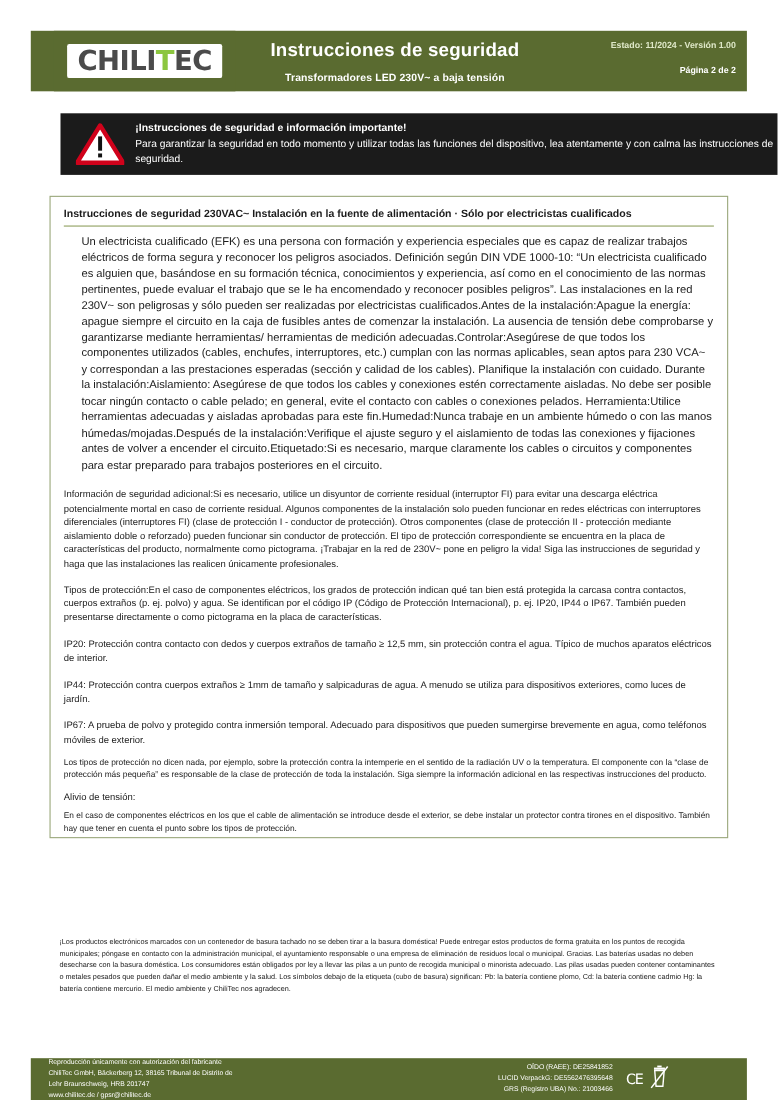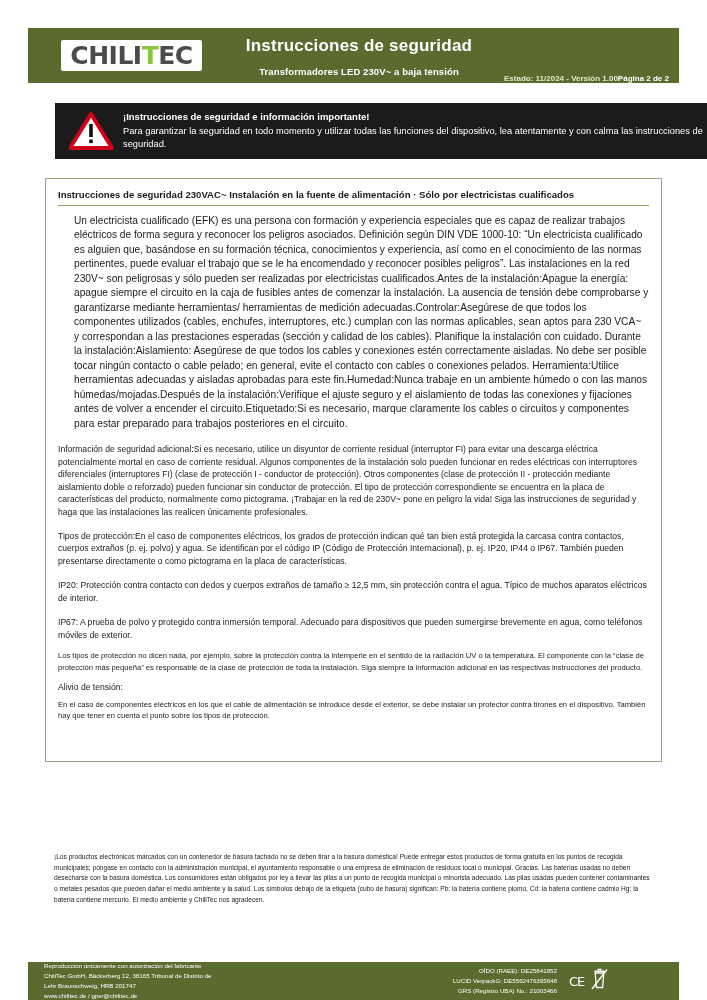--- a/index.html
+++ b/index.html
@@ -65,20 +65,21 @@
   }
   .header-sub {
     font-size: 9.5px;
     font-weight: bold;
     margin-top: 9px;
     letter-spacing: 0.1px;
   }
   .header-right {
     width: 175px;
     display: flex;
+    flex-direction: column;
     align-items: flex-end;
     justify-content: flex-start;
     padding: 9px 10px 0 0;
     color: #dfe8c8;
     font-size: 8px;
     font-weight: bold;
   }
   .header-right .line2 {
     margin-top: 13px;
     color: #ffffff;
@@ -237,20 +238,21 @@
       <div class="warn-body">Para garantizar la seguridad en todo momento y utilizar todas las funciones del dispositivo, lea atentamente y con calma las instrucciones de seguridad.</div>
     </div>
   </div>
 
   <div class="content">
     <div class="sec-title">Instrucciones de seguridad 230VAC~ Instalación en la fuente de alimentación · Sólo por electricistas cualificados</div>
     <p class="body">Un electricista cualificado (EFK) es una persona con formación y experiencia especiales que es capaz de realizar trabajos eléctricos de forma segura y reconocer los peligros asociados. Definición según DIN VDE 1000-10: “Un electricista cualificado es alguien que, basándose en su formación técnica, conocimientos y experiencia, así como en el conocimiento de las normas pertinentes, puede evaluar el trabajo que se le ha encomendado y reconocer posibles peligros”. Las instalaciones en la red 230V~ son peligrosas y sólo pueden ser realizadas por electricistas cualificados.Antes de la instalación:Apague la energía: apague siempre el circuito en la caja de fusibles antes de comenzar la instalación. La ausencia de tensión debe comprobarse y garantizarse mediante herramientas/ herramientas de medición adecuadas.Controlar:Asegúrese de que todos los componentes utilizados (cables, enchufes, interruptores, etc.) cumplan con las normas aplicables, sean aptos para 230 VCA~ y correspondan a las prestaciones esperadas (sección y calidad de los cables). Planifique la instalación con cuidado. Durante la instalación:Aislamiento: Asegúrese de que todos los cables y conexiones estén correctamente aisladas. No debe ser posible tocar ningún contacto o cable pelado; en general, evite el contacto con cables o conexiones pelados. Herramienta:Utilice herramientas adecuadas y aisladas aprobadas para este fin.Humedad:Nunca trabaje en un ambiente húmedo o con las manos húmedas/mojadas.Después de la instalación:Verifique el ajuste seguro y el aislamiento de todas las conexiones y fijaciones antes de volver a encender el circuito.Etiquetado:Si es necesario, marque claramente los cables o circuitos y componentes para estar preparado para trabajos posteriores en el circuito.</p>
     <p class="small">Información de seguridad adicional:Si es necesario, utilice un disyuntor de corriente residual (interruptor FI) para evitar una descarga eléctrica potencialmente mortal en caso de corriente residual. Algunos componentes de la instalación solo pueden funcionar en redes eléctricas con interruptores diferenciales (interruptores FI) (clase de protección I - conductor de protección). Otros componentes (clase de protección II - protección mediante aislamiento doble o reforzado) pueden funcionar sin conductor de protección. El tipo de protección correspondiente se encuentra en la placa de características del producto, normalmente como pictograma. ¡Trabajar en la red de 230V~ pone en peligro la vida! Siga las instrucciones de seguridad y haga que las instalaciones las realicen únicamente profesionales.</p>
     <p class="small">Tipos de protección:En el caso de componentes eléctricos, los grados de protección indican qué tan bien está protegida la carcasa contra contactos, cuerpos extraños (p. ej. polvo) y agua. Se identifican por el código IP (Código de Protección Internacional), p. ej. IP20, IP44 o IP67. También pueden presentarse directamente o como pictograma en la placa de características.</p>
     <p class="small">IP20: Protección contra contacto con dedos y cuerpos extraños de tamaño ≥ 12,5 mm, sin protección contra el agua. Típico de muchos aparatos eléctricos de interior.</p>
+    <p class="small">IP44: Protección contra cuerpos extraños ≥ 1mm de tamaño y salpicaduras de agua. A menudo se utiliza para dispositivos exteriores, como luces de jardín.</p>
     <p class="small">IP67: A prueba de polvo y protegido contra inmersión temporal. Adecuado para dispositivos que pueden sumergirse brevemente en agua, como teléfonos móviles de exterior.</p>
     <p class="xsmall">Los tipos de protección no dicen nada, por ejemplo, sobre la protección contra la intemperie en el sentido de la radiación UV o la temperatura. El componente con la “clase de protección más pequeña” es responsable de la clase de protección de toda la instalación. Siga siempre la información adicional en las respectivas instrucciones del producto.</p>
     <p class="relief-title">Alivio de tensión:</p>
     <p class="xsmall">En el caso de componentes eléctricos en los que el cable de alimentación se introduce desde el exterior, se debe instalar un protector contra tirones en el dispositivo. También hay que tener en cuenta el punto sobre los tipos de protección.</p>
   </div>
 
   <div class="disposal">¡Los productos electrónicos marcados con un contenedor de basura tachado no se deben tirar a la basura doméstica! Puede entregar estos productos de forma gratuita en los puntos de recogida municipales; póngase en contacto con la administración municipal, el ayuntamiento responsable o una empresa de eliminación de residuos local o municipal. Gracias. Las baterías usadas no deben desecharse con la basura doméstica. Los consumidores están obligados por ley a llevar las pilas a un punto de recogida municipal o minorista adecuado. Las pilas usadas pueden contener contaminantes o metales pesados   que pueden dañar el medio ambiente y la salud. Los símbolos debajo de la etiqueta (cubo de basura) significan: Pb: la batería contiene plomo, Cd: la batería contiene cadmio Hg: la batería contiene mercurio. El medio ambiente y ChiliTec nos agradecen.</div>
 
   <div class="footer">
     <div class="footer-left">

